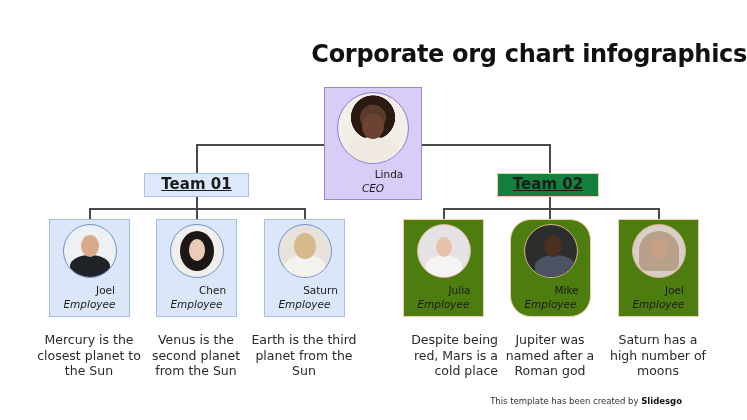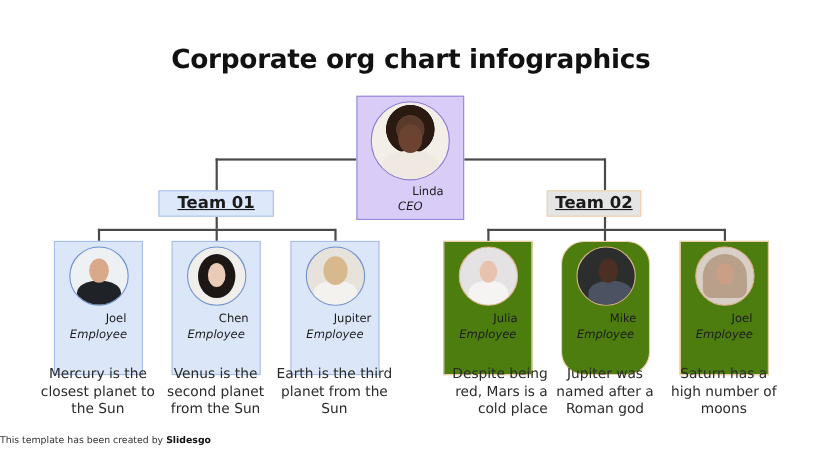--- a/index.html
+++ b/index.html
@@ -1,51 +1,51 @@
 <!DOCTYPE html>
 <html><head>
 <meta charset="utf-8">
 <style>
   html, body { margin: 0; padding: 0; }
   body {
     width: 747px; height: 420px; background: #ffffff; position: relative; overflow: hidden;
     font-family: "DejaVu Sans", "Liberation Sans", sans-serif; color: #191919;
   }
   .title {
-    position: absolute; left: 0; top: 40px; width: 747px; text-align: center;
+    position: absolute; left: 0; top: 40px; width: 747px; text-align: right;
     font-size: 24px; font-weight: bold; letter-spacing: -0.3px; color: #111;
   }
   .line { position: absolute; background: #4a4a4a; }
   .box { position: absolute; box-sizing: border-box; text-align: center; }
   .ceo { left: 324px; top: 87px; width: 98px; height: 113px; background: #d9ccf7; border: 1.5px solid #9a86d9; }
   .team01 { left: 144px; top: 173px; width: 105px; height: 24px; background: #dde8fa; border: 1.5px solid #a9c2ec; }
-  .team02 { left: 497px; top: 173px; width: 86px; height: 24px; background: #e5e5e5; border: 1.5px solid #f1cfa9; }
+  .team02 { left: 497px; top: 173px; width: 102px; height: 24px; background: #15803d; border: 1.5px solid #f1cfa9; }
   .teamlabel { font-size: 15px; font-weight: bold; line-height: 21px; color: #1b1b1b; text-decoration: underline; }
-  .emp { top: 219px; width: 81px; height: 122px; }
+  .emp { top: 219px; width: 81px; height: 98px; }
   .emp.blue { background: #dbe6f8; border: 1.5px solid #a7bfe8; }
   .emp.peach { background: #4d7c0f; border: 1.5px solid #f0d0ac; }
   .avatar {
     position: absolute; left: 50%; border-radius: 50%; box-sizing: border-box; overflow: hidden;
   }
   .ceo .avatar { width: 72px; height: 72px; top: 4px; margin-left: -36px; border: 1.5px solid #8f7bd4; background: radial-gradient(circle at 50% 35%, #5a3a2a 0 22%, #2a1a12 23% 38%, #f3eee8 39% 100%); }
   .emp .avatar { width: 54px; height: 54px; top: 4px; margin-left: -27px; }
   .emp.blue .avatar { border: 1.5px solid #6f92cf; }
   .emp.peach .avatar { border: 1.5px solid #dcb48a; }
   .face { position: absolute; left: 50%; border-radius: 50%; }
   .body-shape { position: absolute; left: 50%; border-radius: 50% 50% 0 0; }
   .name { position: absolute; left: 0; width: 100%; font-size: 10.5px; font-weight: normal; color: #1b1b1b; padding-left: 16px; }
   .role { position: absolute; left: 0; width: 100%; font-size: 10.5px; font-style: italic; color: #1b1b1b; }
   .ceo .name { top: 80px; }
   .ceo .role { top: 94px; }
   .emp .name { top: 64px; }
   .emp .role { top: 78px; }
   .desc {
     position: absolute; top: 332px; width: 110px; text-align: center; font-size: 12.5px; line-height: 15.5px; color: #2a2a2a;
   }
-  .footer { position: absolute; top: 396px; left: 0; width: 682px; text-align: left; font-size: 8.5px; color: #333; }
+  .footer { position: absolute; top: 396px; left: 0; width: 682px; text-align: right; font-size: 8.5px; color: #333; }
   .footer b { color: #111; }
 </style>
 </head>
 <body>
 
 <div class="title">Corporate org chart infographics</div>
 
 <div class="line" style="left:196px; top:144px; width:128px; height:1.5px;"></div>
 <div class="line" style="left:422px; top:144px; width:128px; height:1.5px;"></div>
 <div class="line" style="left:196px; top:144px; width:1.5px; height:29px;"></div>
@@ -93,21 +93,21 @@
     <div class="face" style="width:16px;height:22px;top:14px;margin-left:-8px;background:#eacbb7;"></div>
   </div>
   <div class="name">Chen</div>
   <div class="role">Employee</div>
 </div>
 <div class="box emp blue" style="left:264px;">
   <div class="avatar" style="background:#e7e2dc;">
     <div class="body-shape" style="width:40px;height:22px;bottom:0;margin-left:-20px;background:#f4f2ee;"></div>
     <div class="face" style="width:22px;height:26px;top:8px;margin-left:-11px;background:#d8b98e;"></div>
   </div>
-  <div class="name">Jupiter</div>
+  <div class="name">Saturn</div>
   <div class="role">Employee</div>
 </div>
 
 <div class="box emp peach" style="left:403px;">
   <div class="avatar" style="background:#e4e2e3;">
     <div class="body-shape" style="width:36px;height:22px;bottom:0;margin-left:-18px;background:#f6f4f2;"></div>
     <div class="face" style="width:16px;height:20px;top:12px;margin-left:-8px;background:#e7c3ae;"></div>
   </div>
   <div class="name">Julia</div>
   <div class="role">Employee</div>

